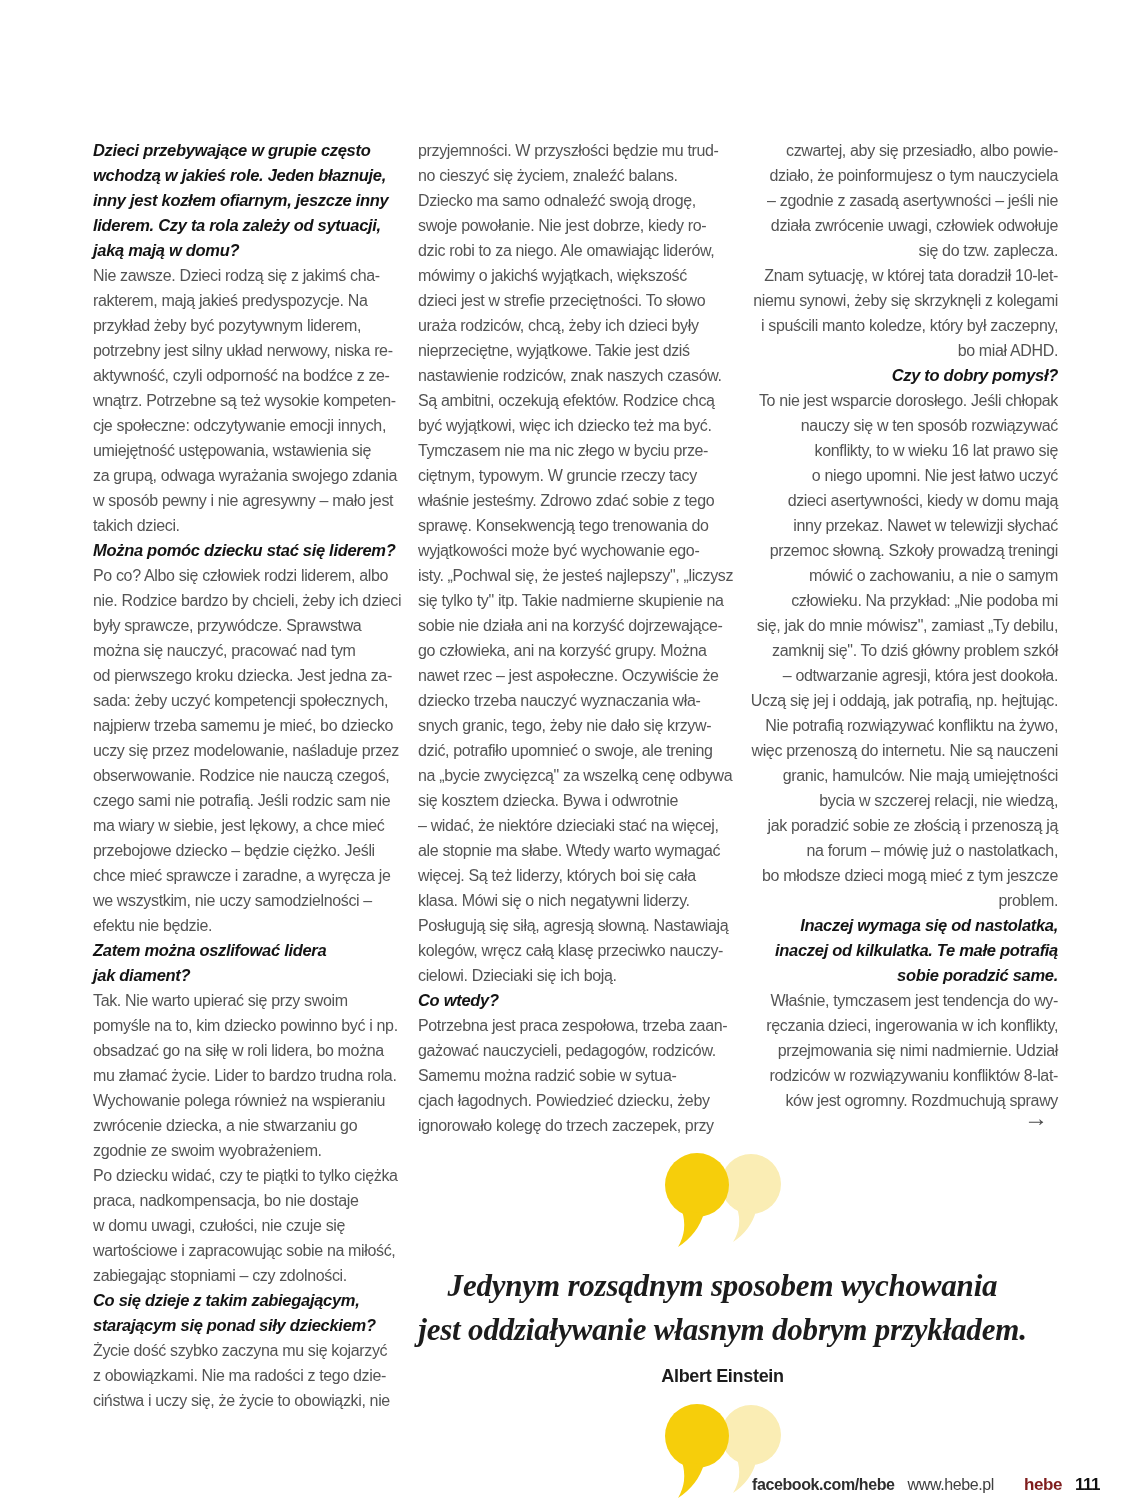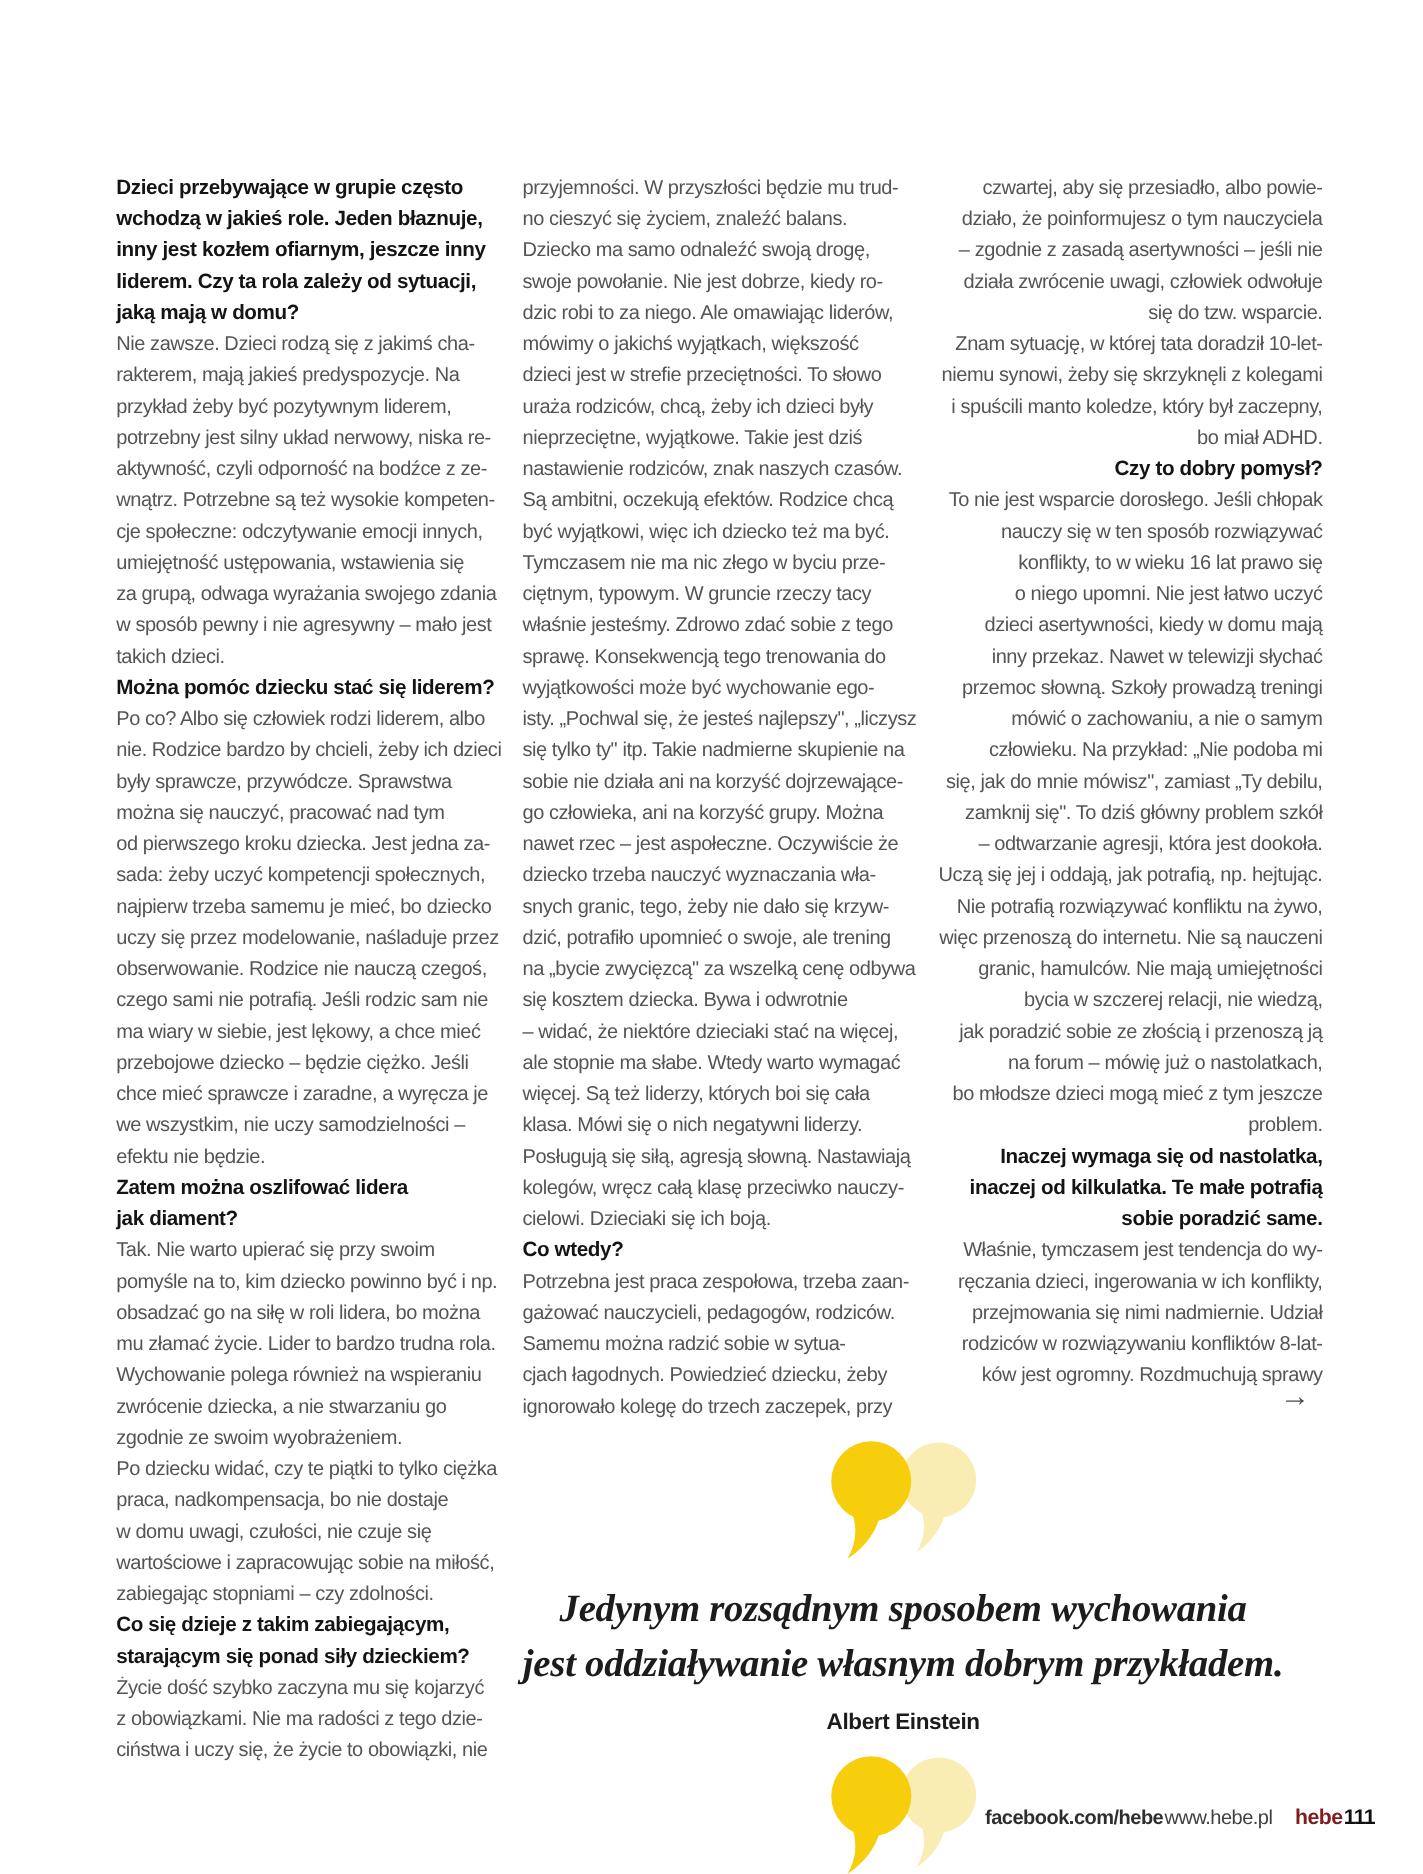--- a/index.html
+++ b/index.html
@@ -10,21 +10,21 @@
   }
   .page{position:absolute;inset:0;background:#ffffff;}
   .col{
     position:absolute;top:138px;width:316px;
   }
   .line{
     height:25px;line-height:25px;white-space:nowrap;
     font-size:16px;letter-spacing:-0.35px;color:#545454;
   }
   .line.q{
-    font-weight:bold;font-size:16.5px;
+    font-weight:bold;font-style:italic;font-size:16.5px;
     color:#141414;letter-spacing:-0.3px;
   }
   .quote-wrap{
     position:absolute;left:300px;top:1150px;width:845px;text-align:center;
   }
   .qbubbles{display:inline-block;}
   .quote-line{
     font-family:"Liberation Serif","DejaVu Serif",serif;
     font-style:italic;font-weight:bold;font-size:31px;line-height:44px;
     color:#1c1c1c;letter-spacing:-0.2px;
@@ -33,22 +33,22 @@
   .quote-attr{
     margin-top:14px;font-size:18px;font-weight:bold;color:#1c1c1c;
     letter-spacing:-0.3px;
   }
   .qbubbles-bottom{margin-top:14px;}
   .arrow-next{
     position:absolute;left:1018px;top:1103px;width:30px;height:30px;
     font-size:24px;line-height:30px;color:#4a4a4a;text-align:right;
   }
   .footer{
-    position:absolute;top:1444px;right:38px;
-    display:flex;align-items:baseline;gap:1px;
+    position:absolute;top:1475px;right:38px;
+    display:flex;align-items:baseline;gap:13px;
   }
   .footer .fb{font-size:16px;font-weight:bold;color:#2e2e2e;letter-spacing:-0.4px;}
   .footer .web{font-size:16px;color:#404040;letter-spacing:-0.4px;}
   .footer .brand{font-size:17px;font-weight:bold;color:#7f1d1d;letter-spacing:-0.4px;margin-left:17px;}
   .footer .pagenum{font-size:17px;font-weight:bold;color:#111;letter-spacing:-0.5px;}
 </style>
 </head>
 <body>
 
 <div class="page">
@@ -146,21 +146,21 @@
       <div class="line">gażować nauczycieli, pedagogów, rodziców.</div>
       <div class="line">Samemu można radzić sobie w sytua-</div>
       <div class="line">cjach łagodnych. Powiedzieć dziecku, żeby</div>
       <div class="line">ignorowało kolegę do trzech zaczepek, przy</div>
     </div>
   <div class="col" style="left:742px;text-align:right;">
       <div class="line">czwartej, aby się przesiadło, albo powie-</div>
       <div class="line">działo, że poinformujesz o tym nauczyciela</div>
       <div class="line">– zgodnie z zasadą asertywności – jeśli nie</div>
       <div class="line">działa zwrócenie uwagi, człowiek odwołuje</div>
-      <div class="line">się do tzw. wsparcie.</div>
+      <div class="line">się do tzw. zaplecza.</div>
       <div class="line">Znam sytuację, w której tata doradził 10-let-</div>
       <div class="line">niemu synowi, żeby się skrzyknęli z kolegami</div>
       <div class="line">i spuścili manto koledze, który był zaczepny,</div>
       <div class="line">bo miał ADHD.</div>
       <div class="line q">Czy to dobry pomysł?</div>
       <div class="line">To nie jest wsparcie dorosłego. Jeśli chłopak</div>
       <div class="line">nauczy się w ten sposób rozwiązywać</div>
       <div class="line">konflikty, to w wieku 16 lat prawo się</div>
       <div class="line">o niego upomni. Nie jest łatwo uczyć</div>
       <div class="line">dzieci asertywności, kiedy w domu mają</div>

